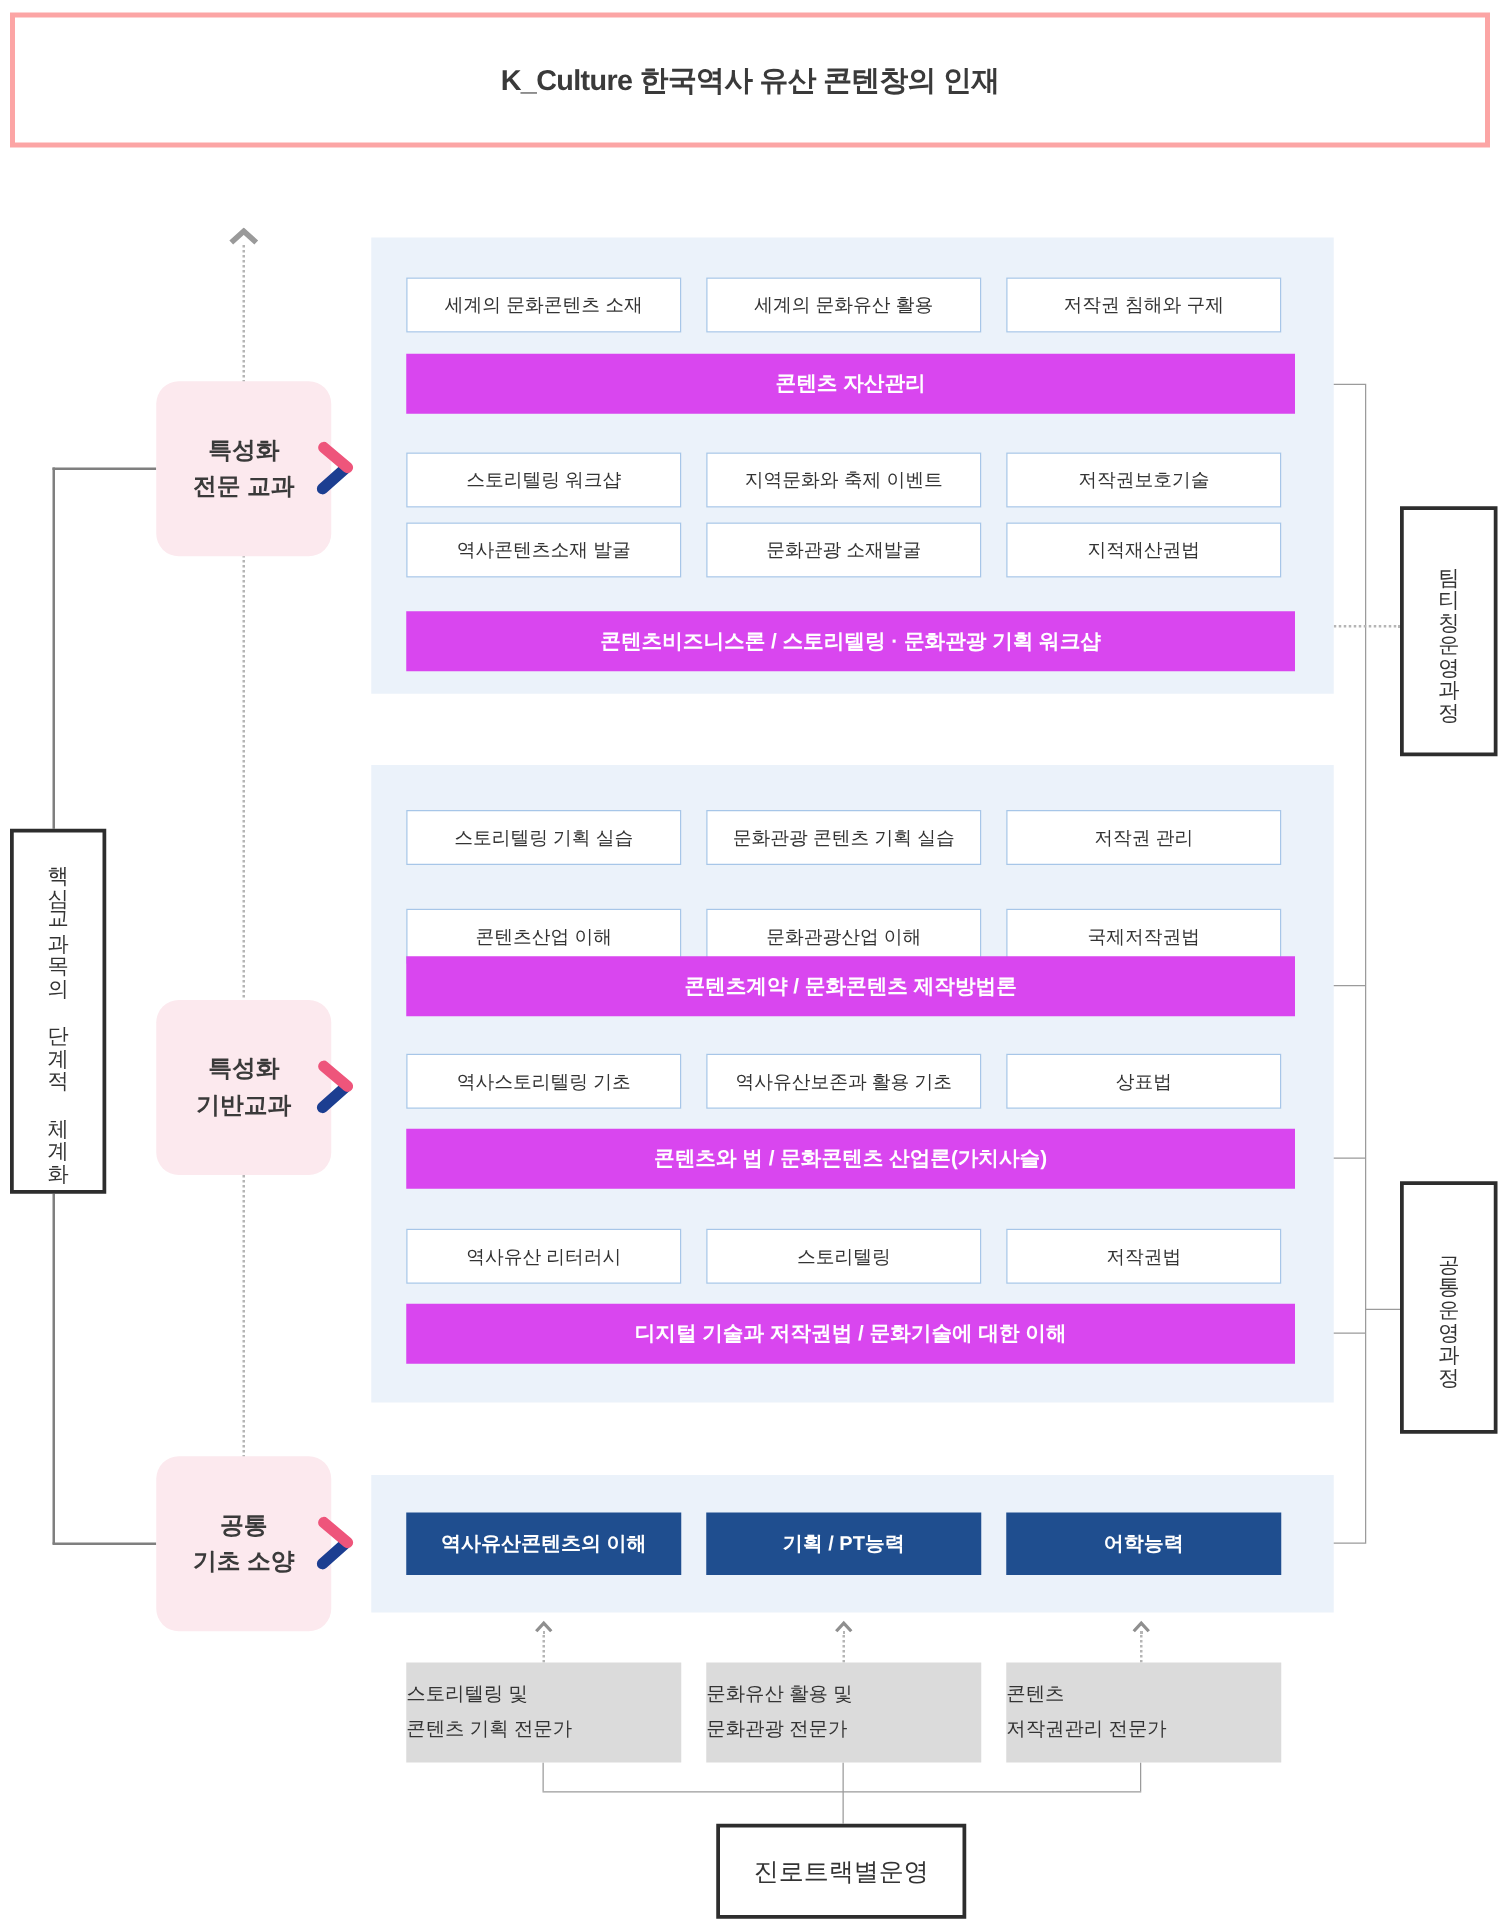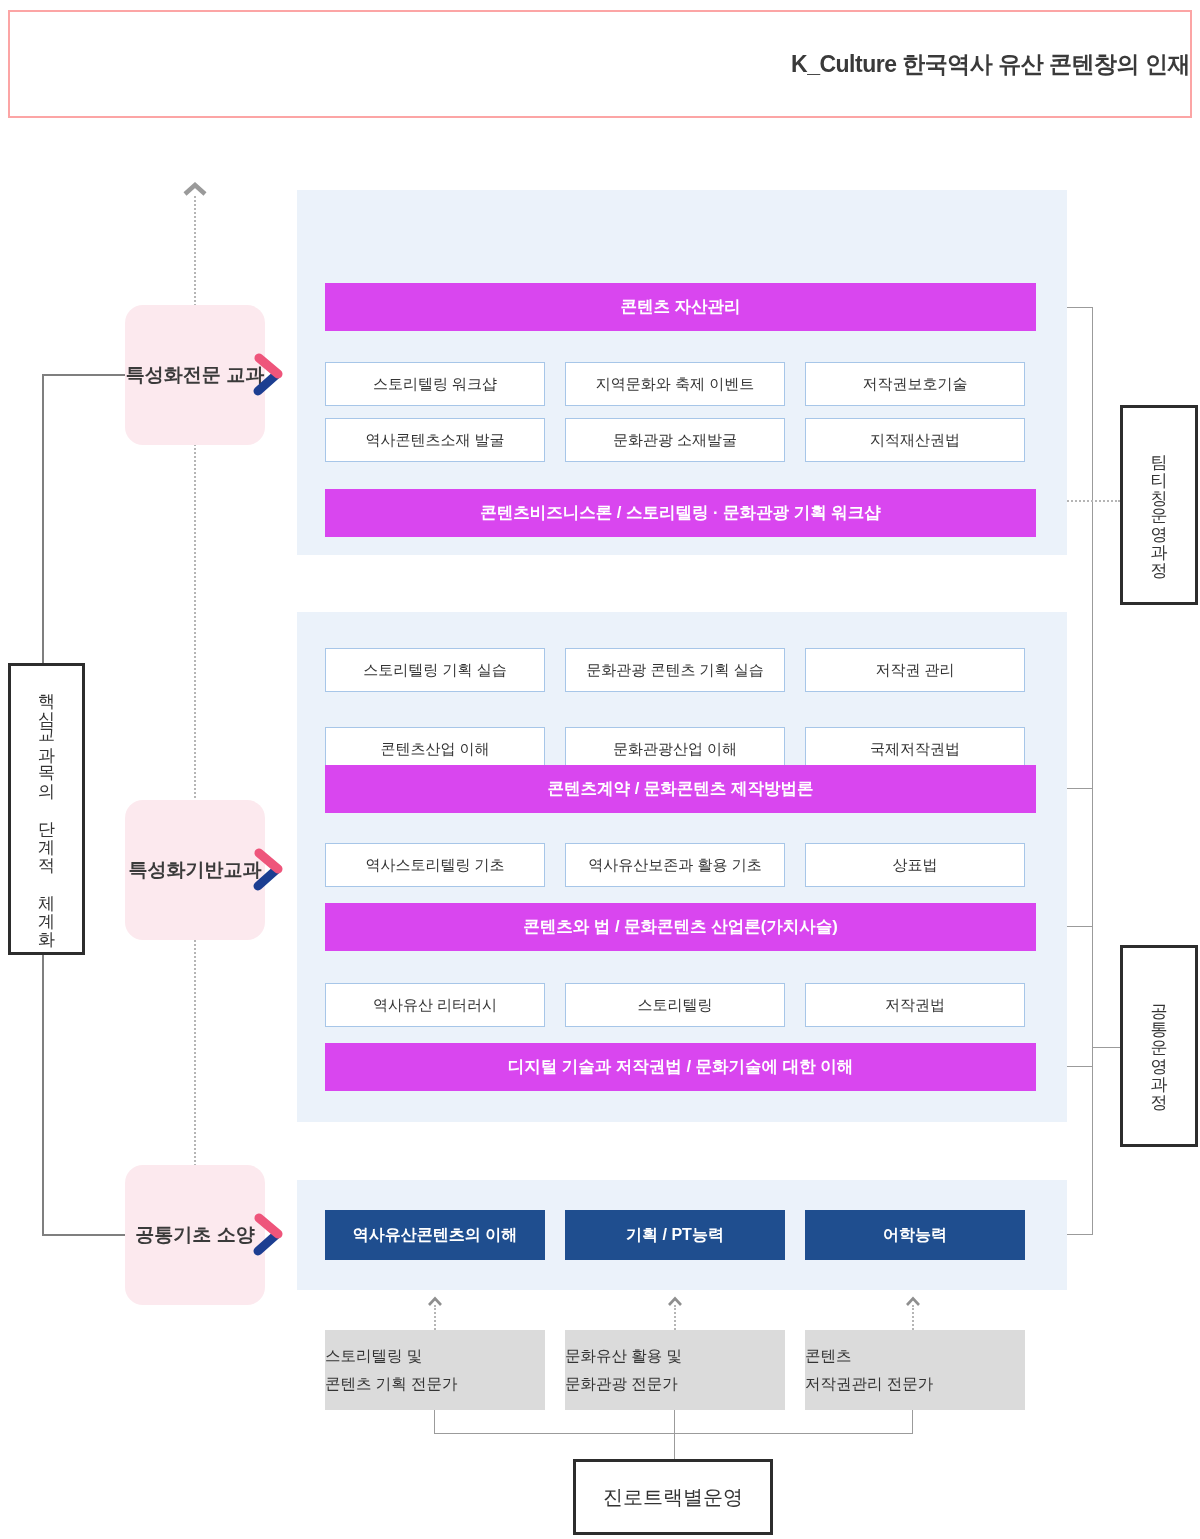--- a/index.html
+++ b/index.html
@@ -1,21 +1,21 @@
 <!DOCTYPE html>
 <html><head>
 <meta charset="utf-8">
 <style>
   * { box-sizing: border-box; margin: 0; padding: 0; }
   body { background: #ffffff; font-family: "Liberation Sans", "DejaVu Sans", sans-serif; }
   .canvas { position: relative; width: 1200px; height: 1539px; background: #fff; overflow: hidden; }
 
   
   .header { position: absolute; left: 8px; top: 10px; width: 1184px; height: 108px;
-    border: 2px solid #fca5a5; background: #fff; display: flex; align-items: center; justify-content: flex-end; }
+    border: 4px solid #fca5a5; background: #fff; display: flex; align-items: center; justify-content: center; }
   .header .title { font-size: 23px; font-weight: bold; color: #3a3a3a; letter-spacing: -0.5px; }
 
   
   .vline { position: absolute; width: 0; border-left: 1px solid #9b9b9b; }
   .hline { position: absolute; height: 0; border-top: 1px solid #9b9b9b; }
   .vline.thick { border-left: 2px solid #7f7f7f; }
   .hline.thick { border-top: 2px solid #7f7f7f; }
   .vline.dotted { border-left: 2px dotted #b5b5b5; }
   .hline.dotted { border-top: 2px dotted #b5b5b5; }
 
@@ -28,21 +28,21 @@
     font-size: 15px; color: #333; white-space: nowrap; }
   .bar { position: absolute; left: 28px; width: 711px; height: 48px; background: #d946ef;
     display: flex; align-items: center; justify-content: center;
     color: #fff; font-size: 16.5px; font-weight: bold; white-space: nowrap; }
   .navybox { width: 220px; height: 50px; background: #1f4e8f; color: #fff;
     display: flex; align-items: center; justify-content: center;
     font-size: 16px; font-weight: bold; white-space: nowrap; }
 
   
   .cat { position: absolute; left: 125px; width: 140px; height: 140px; background: #fce9ee;
-    border-radius: 18px; display: flex; flex-direction: row; align-items: center; justify-content: center;
+    border-radius: 18px; display: flex; flex-direction: column; align-items: center; justify-content: center;
     font-size: 19px; font-weight: bold; color: #3a3a3a; line-height: 1.55; text-align: center; }
   .cat .chevron { position: absolute; right: -22px; top: 50%; transform: translateY(-50%); }
 
   
   .vbox { position: absolute; background: #fff; border: 3px solid #2d2d2d;
     display: flex; align-items: center; justify-content: center; }
   .vbox .vtext { writing-mode: vertical-rl; text-orientation: upright;
     font-size: 17px; color: #333; letter-spacing: 1px; white-space: nowrap; }
 
   
@@ -124,20 +124,25 @@
   <div class="cat" style="top:1165px;">
     <span>공통</span>
     <span>기초 소양</span>
     <svg class="chevron" width="36" height="50" viewBox="0 0 36 50">
       <path d="M25 25 L7 41" stroke="#1c3e91" stroke-width="9" stroke-linecap="round" fill="none"></path>
       <path d="M8 8 L27 24" stroke="#ee557b" stroke-width="9" stroke-linecap="round" fill="none"></path>
     </svg>
   </div>
 
   <div class="panel" style="top:190px; height:365px;">
+    <div class="row" style="top:32px;">
+      <div class="course">세계의 문화콘텐츠 소재</div>
+      <div class="course">세계의 문화유산 활용</div>
+      <div class="course">저작권 침해와 구제</div>
+    </div>
     <div class="bar" style="top:93px;">콘텐츠 자산관리</div>
     <div class="row" style="top:172px;">
       <div class="course">스토리텔링 워크샵</div>
       <div class="course">지역문화와 축제 이벤트</div>
       <div class="course">저작권보호기술</div>
     </div>
     <div class="row" style="top:228px;">
       <div class="course">역사콘텐츠소재 발굴</div>
       <div class="course">문화관광 소재발굴</div>
       <div class="course">지적재산권법</div>

